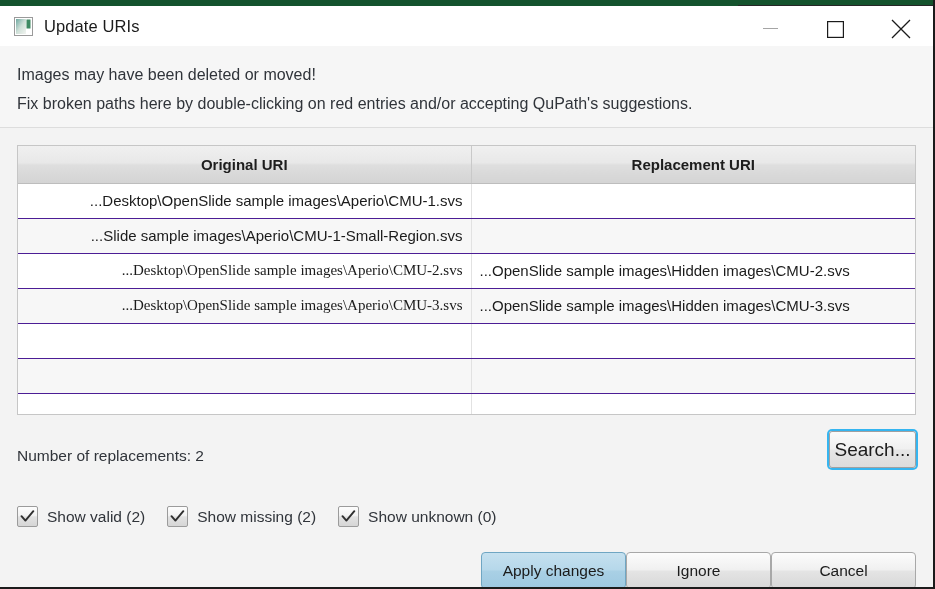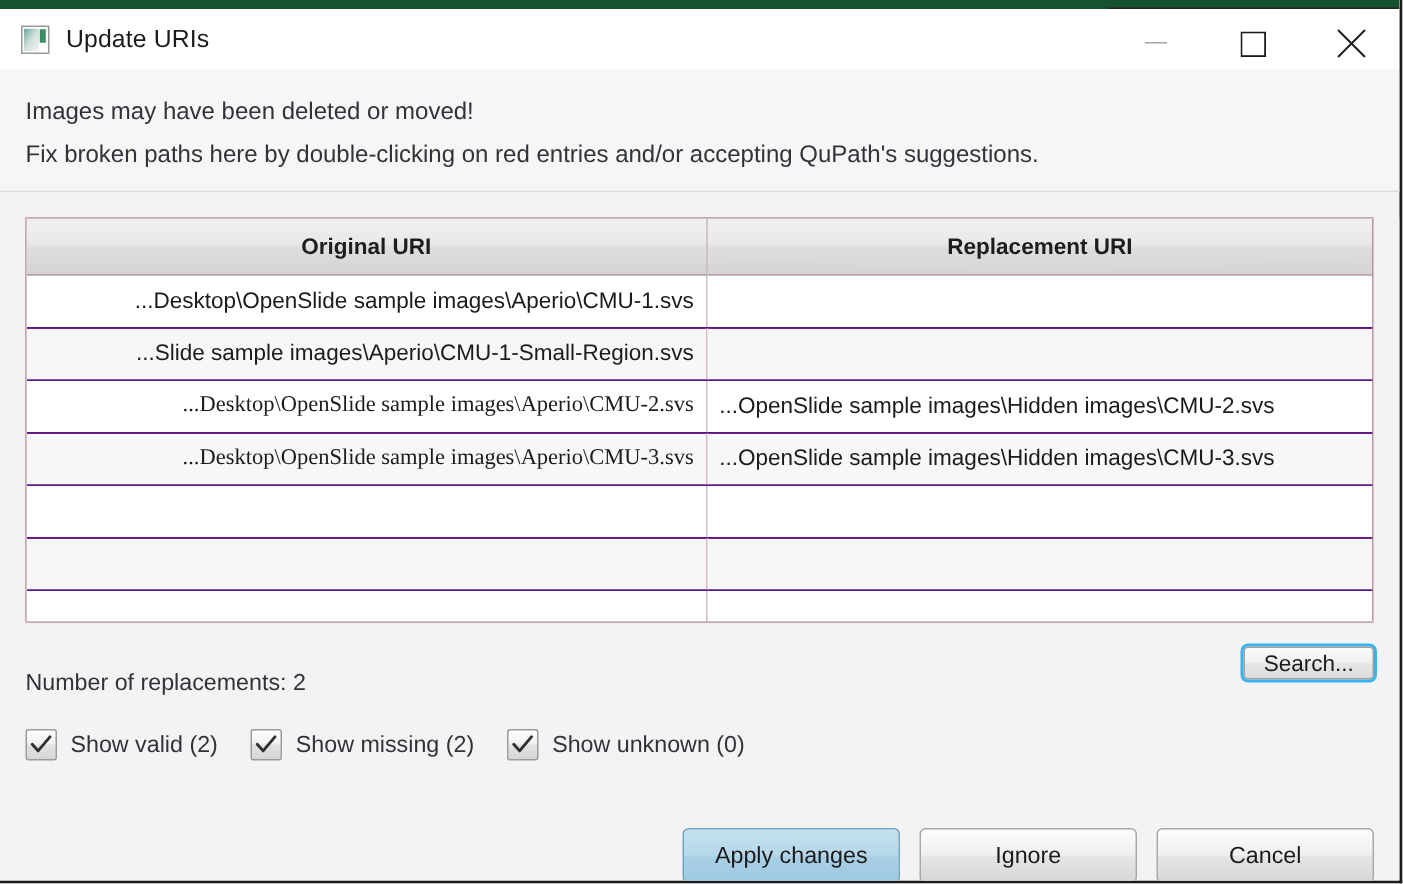--- a/index.html
+++ b/index.html
@@ -165,45 +165,46 @@
   #replacement-count {
     font-size: 15.5px;
     color: #30343a;
     line-height: 24px;
   }
   #search-button {
     position: absolute;
     right: 0;
     top: -13px;
     width: 87px;
-    height: 22px;
+    height: 37px;
     box-sizing: border-box;
     border: 1px solid #9fa0a1;
     border-radius: 3px;
     background: linear-gradient(to bottom, #fbfbfb 0%, #f0f0f0 48%, #e6e6e6 52%, #dcdcdc 100%);
-    font-size: 15px;
+    font-size: 19px;
     color: #1b1b1b;
     display: flex;
     align-items: center;
     justify-content: center;
     box-shadow: 0 0 0 2px #35b5f0;
     cursor: default;
   }
 
   
   #checkbox-row {
     margin-top: 18px;
     display: flex;
     align-items: center;
     gap: 22px;
   }
   .cb-item {
     display: flex;
     align-items: center;
     cursor: default;
+    margin-top: 20px;
   }
   .cb-box {
     width: 21px;
     height: 21px;
     box-sizing: border-box;
     border: 1px solid #9b9b9b;
     border-radius: 2px;
     background: linear-gradient(to bottom, #fdfdfd 0%, #f2f2f2 45%, #e2e2e2 52%, #d6d6d6 100%);
     display: flex;
     align-items: center;
@@ -217,21 +218,21 @@
     color: #30343a;
     white-space: nowrap;
   }
 
   
   #footer-buttons {
     position: absolute;
     right: 17px;
     bottom: 17px;
     display: flex;
-    gap: 13px;
+    gap: 0;
     margin-top: 48px;
   }
   .dlg-btn {
     width: 145px;
     height: 37px;
     box-sizing: border-box;
     border: 1px solid #a8a8a8;
     border-radius: 4px;
     font-size: 15.5px;
     color: #1b1b1b;

